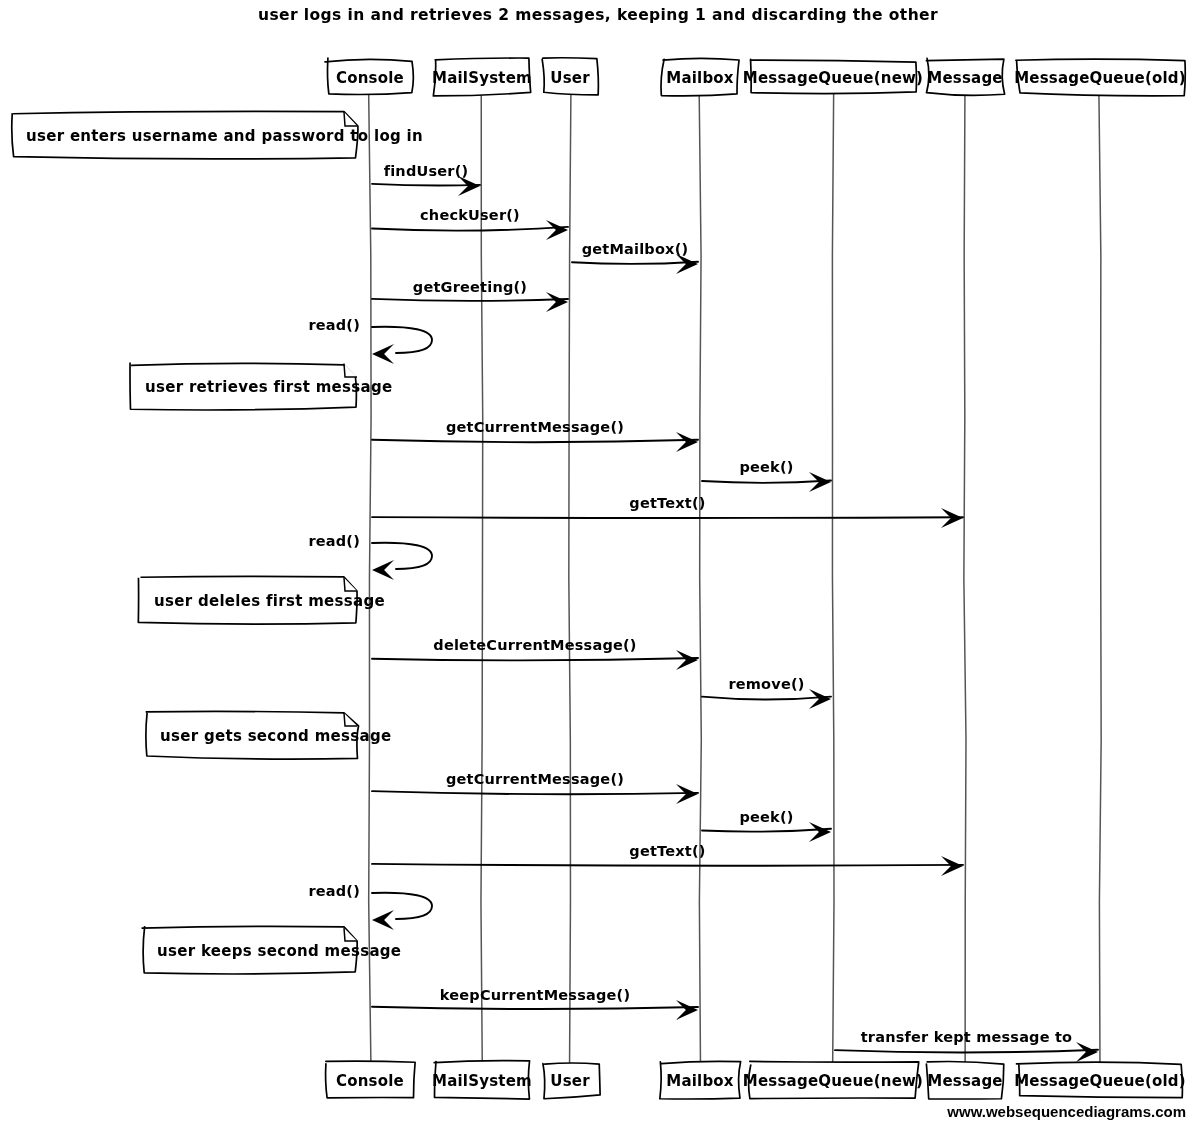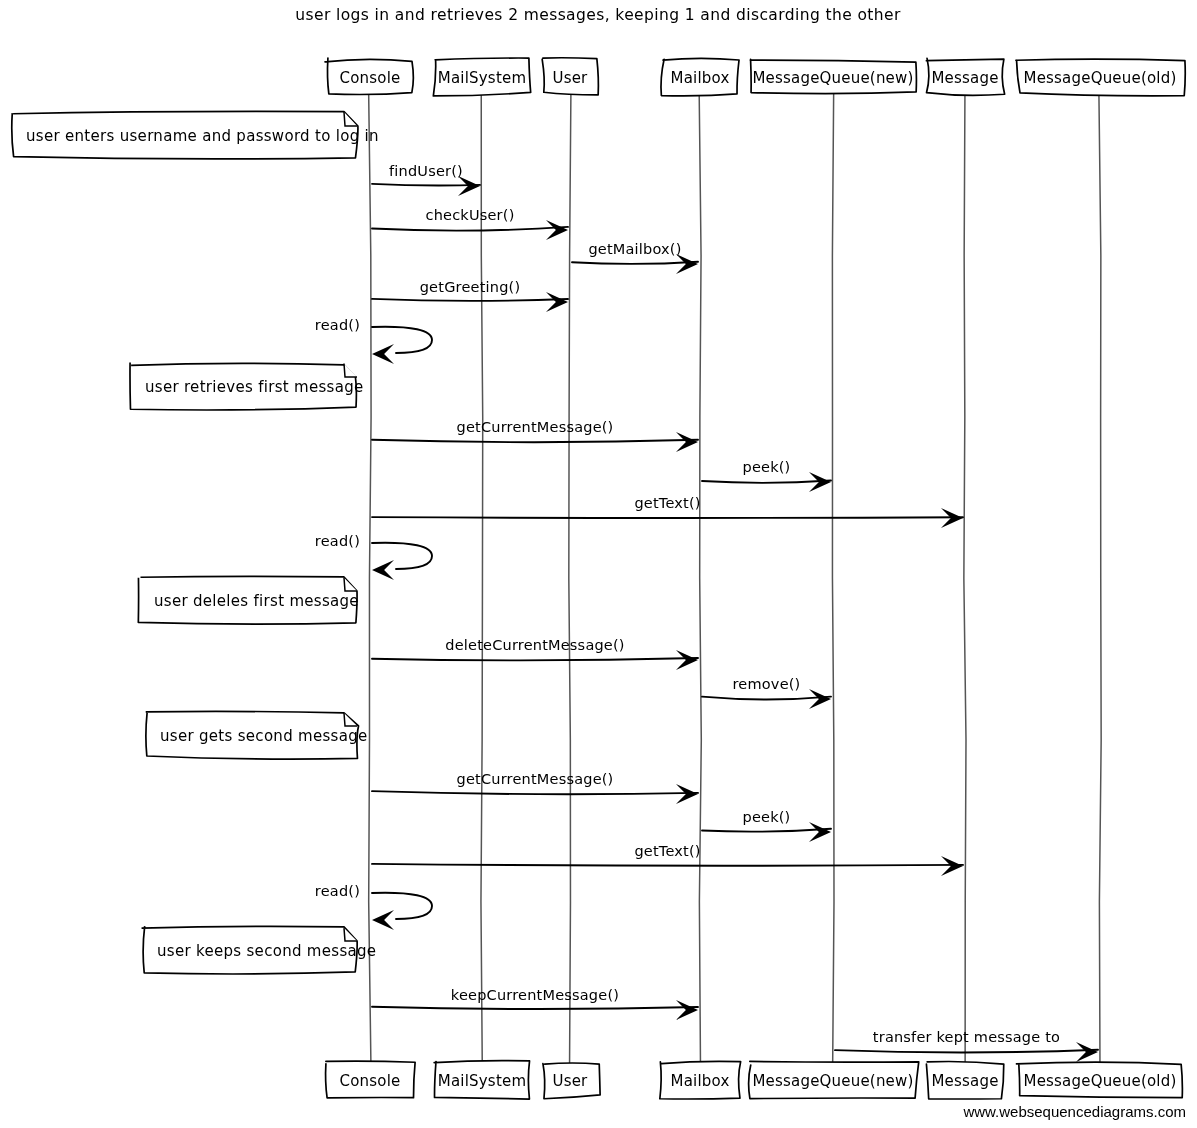--- a/index.html
+++ b/index.html
@@ -14,20 +14,21 @@
     position: relative;
     overflow: hidden;
     font-family: "DejaVu Sans", sans-serif;
   }
   #diagram-root {
     position: absolute;
     left: 0;
     top: 0;
     width: 1197px;
     height: 1128px;
+    font-weight: bold;
   }
   svg#sequence-canvas {
     display: block;
     width: 1197px;
     height: 1128px;
   }
   .sketch-stroke {
     fill: none;
     stroke: #000000;
     stroke-width: 1.7;

